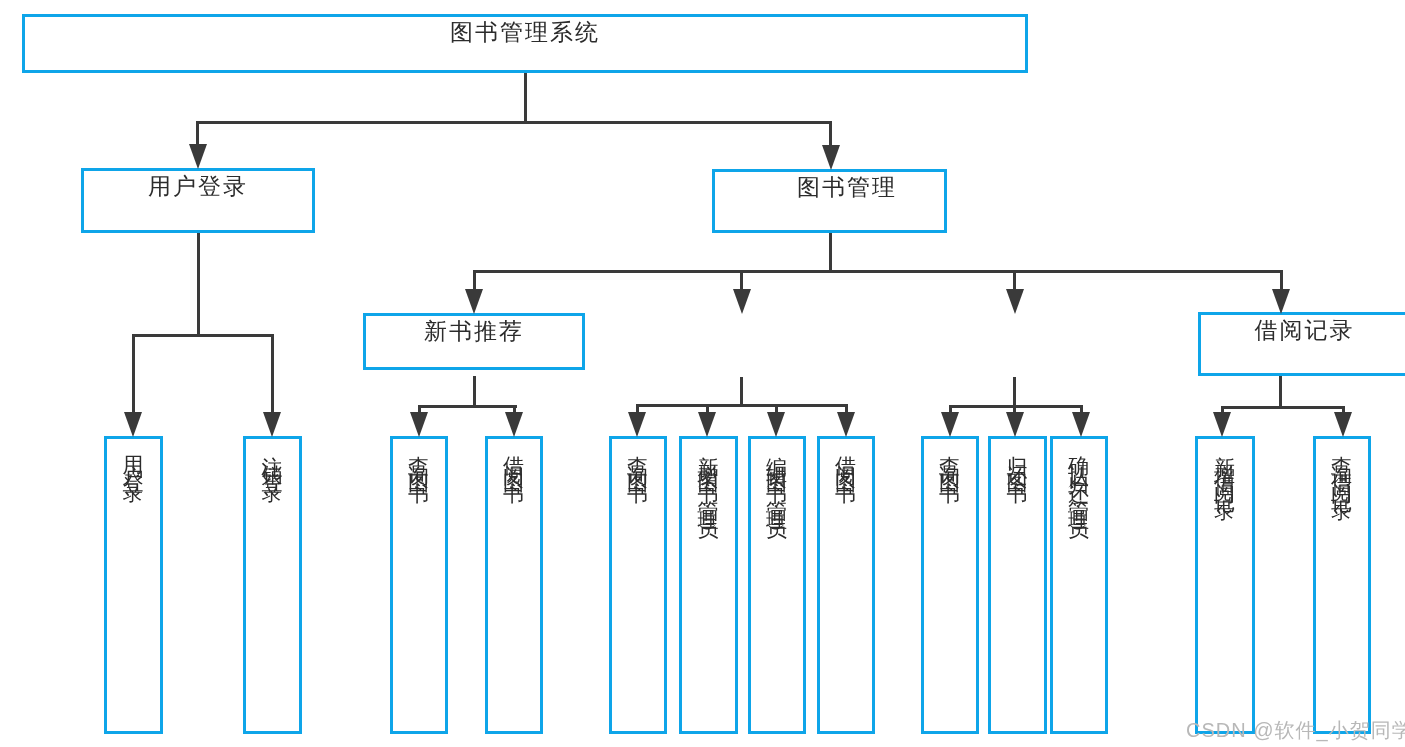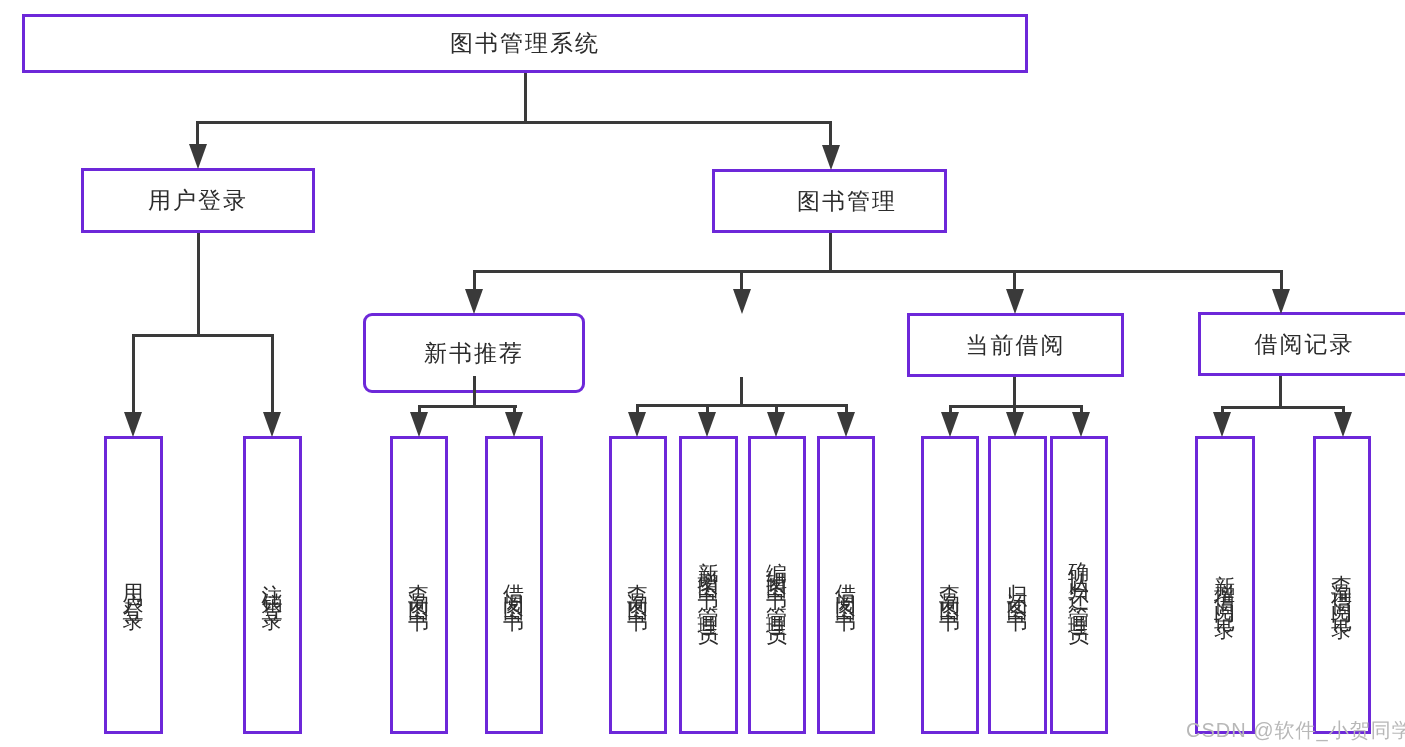--- a/index.html
+++ b/index.html
@@ -1,22 +1,22 @@
 <!DOCTYPE html>
 <html><head>
 <meta charset="utf-8">
 <style>
   html,body{margin:0;padding:0;background:#ffffff;}
   .stage{
     position:relative;width:1405px;height:747px;background:#ffffff;
     font-family:"Liberation Sans", sans-serif;overflow:hidden;
   }
   .node{
-    position:absolute;background:#ffffff;border:3px solid #6d28d9;
-    box-sizing:border-box;display:flex;align-items:center;justify-content:center;
+    position:absolute;background:#ffffff;border:3px solid #0ea5e9;
+    box-sizing:border-box;display:flex;justify-content:center;
     color:#2c2c2c;
   }
   .h-label{font-size:23px;letter-spacing:2px;white-space:nowrap;}
   .leaf{font-size:21px;}
   .v-text{
     writing-mode:vertical-rl;text-orientation:mixed;
     letter-spacing:9px;line-height:1;display:block;
   }
   .line{position:absolute;background:#3a3a3a;}
   .arrow{
@@ -38,25 +38,22 @@
     <span>图书管理系统</span>
   </div>
 
   <div class="node h-label" style="left:81px;top:168px;width:234px;height:65px;">
     <span>用户登录</span>
   </div>
   <div class="node h-label" style="left:712px;top:169px;width:235px;height:64px;padding-left:35px;">
     <span>图书管理</span>
   </div>
 
-  <div class="node h-label" style="left:363px;top:313px;width:222px;height:80px;border-radius:9px;">
+  <div class="node h-label" style="left:363px;top:313px;width:222px;height:57px;">
     <span>新书推荐</span>
-  </div>
-  <div class="node h-label" style="left:907px;top:313px;width:217px;height:64px;">
-    <span>当前借阅</span>
   </div>
   <div class="node h-label" style="left:1198px;top:312px;width:213px;height:64px;">
     <span>借阅记录</span>
   </div>
 
   <div class="node leaf" style="left:104px;top:436px;width:59px;height:298px;">
     <span class="v-text">用户登录</span>
   </div>
   <div class="node leaf" style="left:243px;top:436px;width:59px;height:298px;">
     <span class="v-text">注销登录</span>

